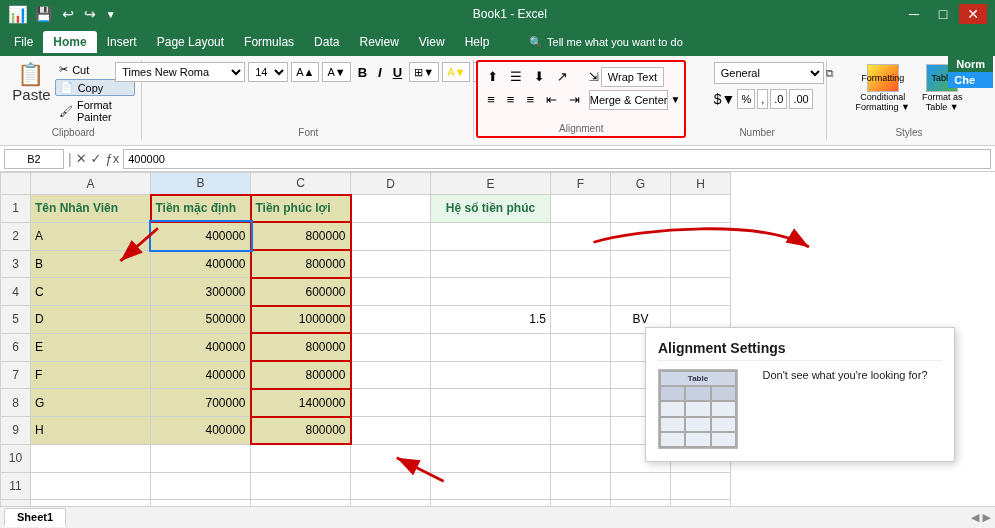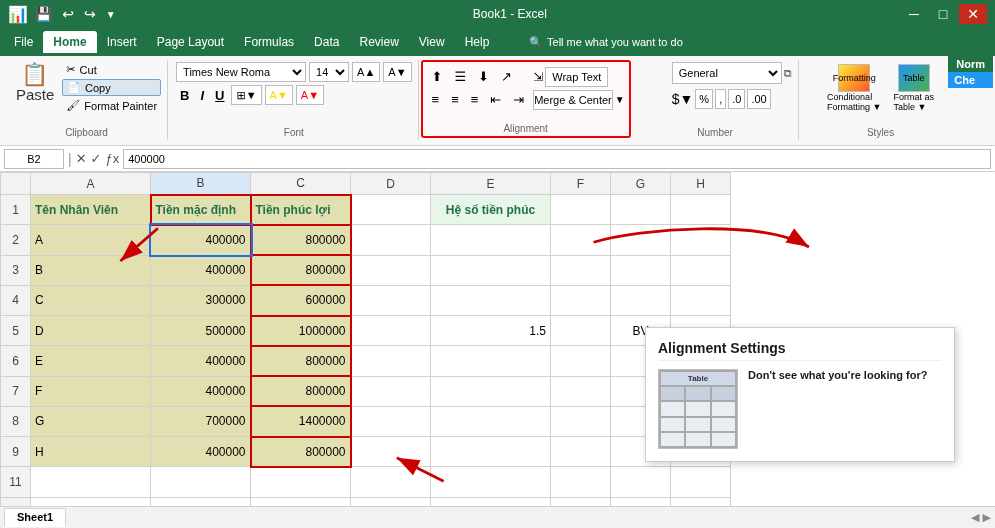--- a/index.html
+++ b/index.html
@@ -80,21 +80,21 @@
     }
     .ribbon-btn-icon { font-size: 22px; line-height: 1; }
     .ribbon-btn-label { font-size: 15px; color: #333; text-align: right; }
     .ribbon-small-btns { display: flex; flex-direction: column; gap: 2px; }
     .ribbon-small-btn {
       display: flex; align-items: center; gap: 4px;
       padding: 1px 4px; cursor: pointer; border-radius: 2px; font-size: 11px;
     }
 
     
-    .font-controls { display: flex; flex-direction: column; gap: 3px; }
+    .font-controls { display: flex; flex-direction: row; gap: 3px; }
     .font-row1 { display: flex; align-items: center; gap: 3px; }
     .font-row2 { display: flex; align-items: center; gap: 3px; }
     .font-select {
       border: 1px solid #bbb; background: #fff; font-size: 11px;
       padding: 1px 2px; height: 20px; width: 130px; cursor: pointer;
     }
     .font-size-select {
       border: 1px solid #bbb; background: #fff; font-size: 11px;
       padding: 1px 2px; height: 20px; width: 40px; cursor: pointer;
     }
@@ -145,21 +145,21 @@
       padding: 1px 3px; height: 20px; cursor: pointer;
     }
 
     
     .styles-btns { display: flex; gap: 4px; align-items: center; }
     .style-btn {
       display: flex; flex-direction: column; align-items: center;
       padding: 2px 4px; cursor: pointer; border-radius: 2px;
     }
     .style-btn-icon { width: 32px; height: 28px; background: #fff; border: 1px solid #bbb; display: flex; align-items: center; justify-content: center; }
-    .style-btn-label { font-size: 9px; text-align: left; white-space: nowrap; }
+    .style-btn-label { font-size: 9px; text-align: center; white-space: nowrap; }
 
     
     .formula-bar {
       display: flex;
       align-items: center;
       height: 26px;
       border-bottom: 1px solid #d0d0d0;
       padding: 0 4px;
       gap: 4px;
       background: #fff;
@@ -582,20 +582,31 @@
           <td class="cell-olive">H</td>
           <td class="cell-olive text-right">400000</td>
           <td class="cell-olive text-right cell-red-border">800000</td>
           <td></td>
           <td></td>
           <td></td>
           <td></td>
           <td></td>
         </tr>
 
+        <tr>
+          <th class="row-header">10</th>
+          <td></td>
+          <td></td>
+          <td></td>
+          <td></td>
+          <td></td>
+          <td></td>
+          <td></td>
+          <td></td>
+        </tr>
 
         <tr>
           <th class="row-header">11</th>
           <td></td>
           <td></td>
           <td></td>
           <td></td>
           <td></td>
           <td></td>
           <td></td>
@@ -631,21 +642,21 @@
             <div style="background:#e8eef4; border:1px solid #aaa;"></div>
             <div style="background:#e8eef4; border:1px solid #aaa;"></div>
             <div style="background:#e8eef4; border:1px solid #aaa;"></div>
             <div style="background:#e8eef4; border:1px solid #aaa;"></div>
             <div style="background:#e8eef4; border:1px solid #aaa;"></div>
             <div style="background:#e8eef4; border:1px solid #aaa;"></div>
             <div style="background:#e8eef4; border:1px solid #aaa;"></div>
           </div>
         </div>
         <div style="flex:1;">
-          <p class="popup-text" style="font-weight:bold; color:#1a1a1a; margin-bottom:14px;">Don't see what you're looking for?</p>
+          <p class="popup-text" style="font-weight:normal; color:#1a1a1a; margin-bottom:14px;text-align:center;">Don't see what you're looking for?</p>
         </div>
       </div>
     </div>
 
     <svg class="arrows-svg" viewBox="0 0 995 380" xmlns="http://www.w3.org/2000/svg">
 
       <defs>
         <marker id="arrowhead" markerWidth="8" markerHeight="6" refX="8" refY="3" orient="auto">
           <polygon points="0 0, 8 3, 0 6" fill="#cc0000"></polygon>
         </marker>

